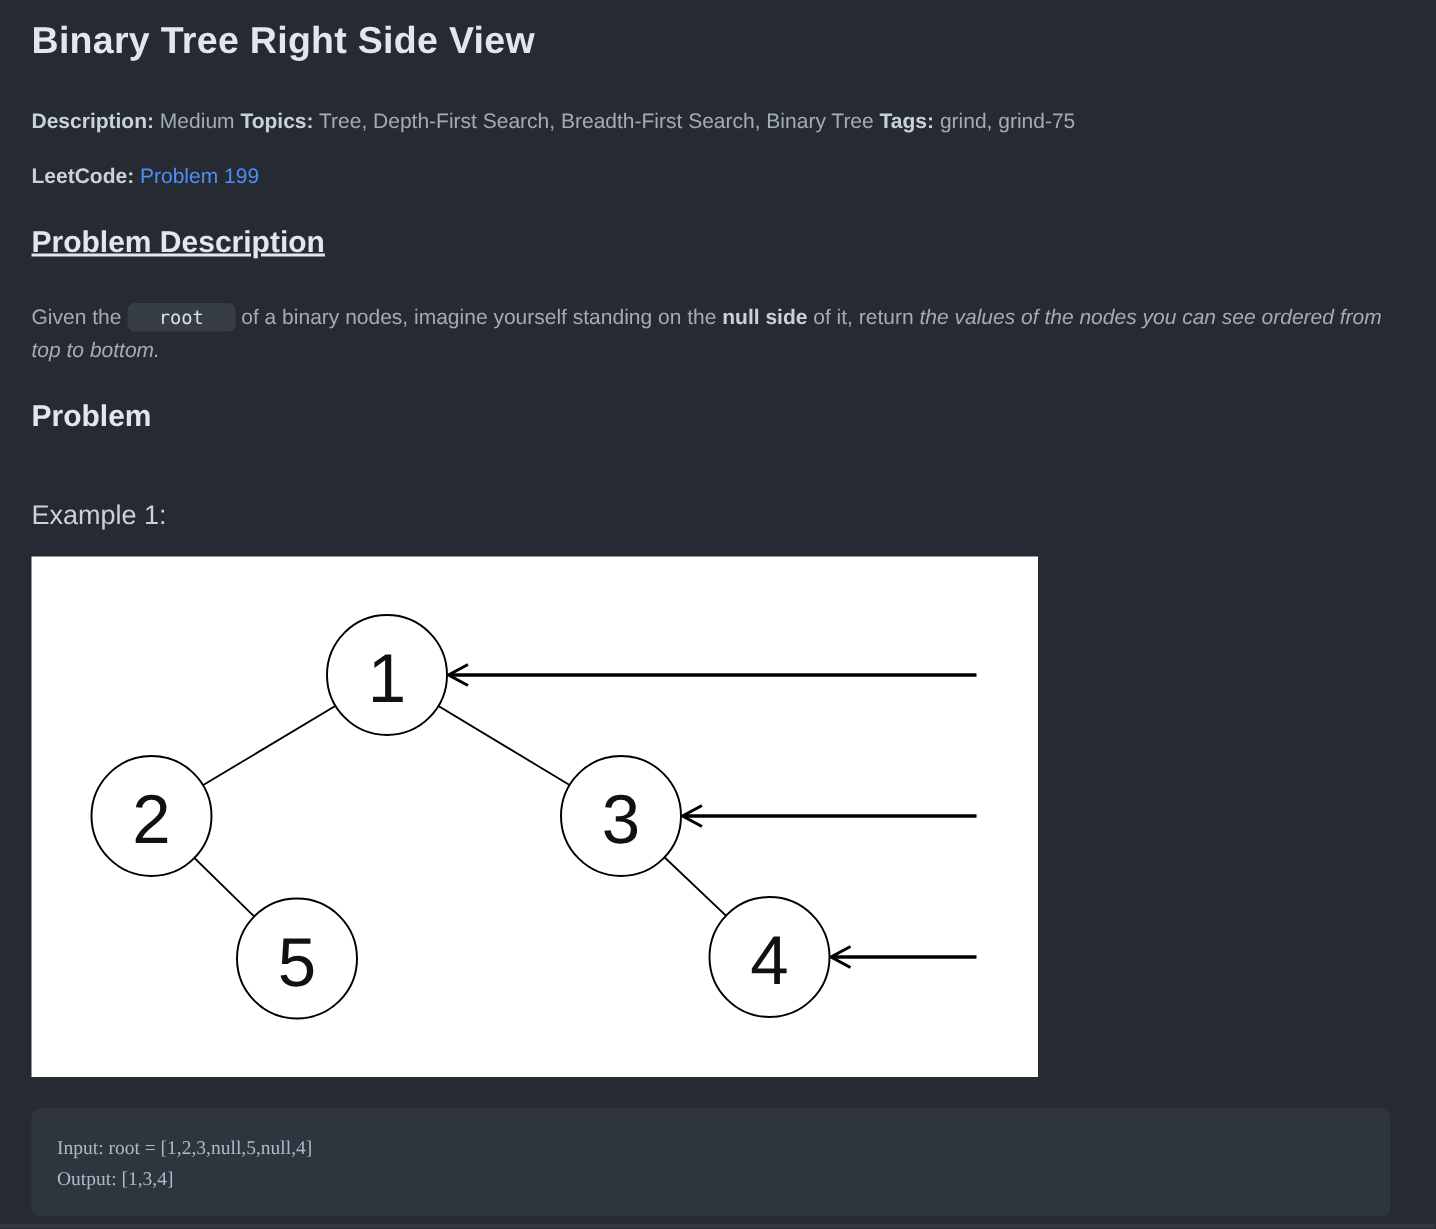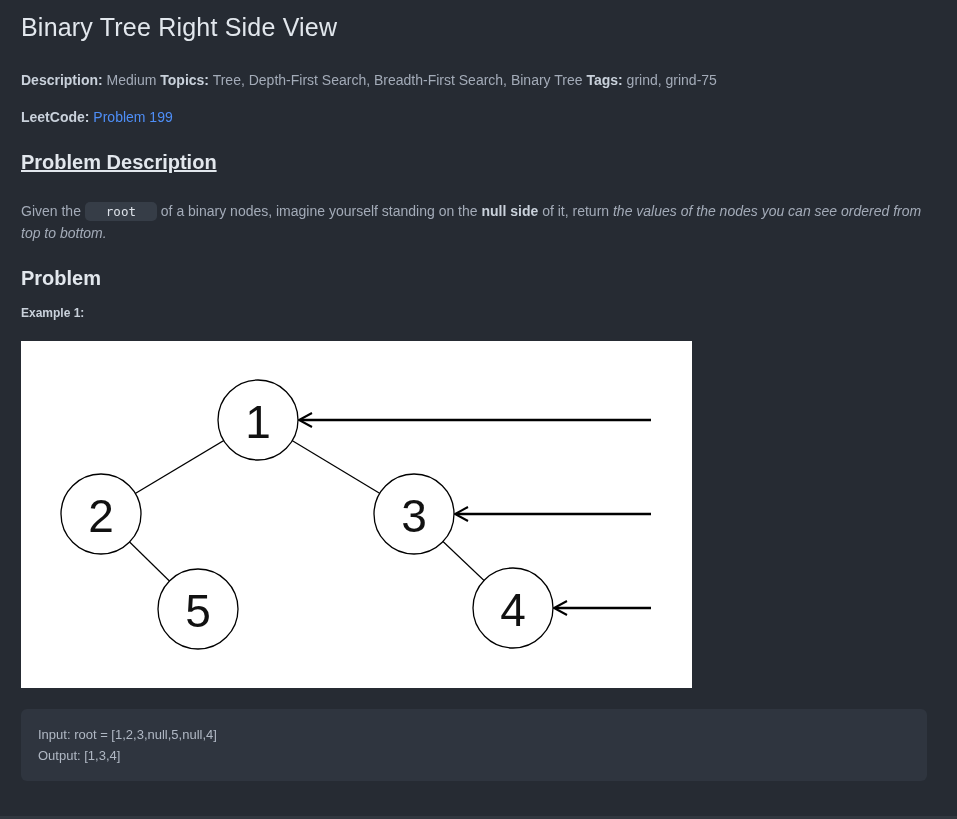--- a/index.html
+++ b/index.html
@@ -11,21 +11,21 @@
     overflow: hidden;
     position: relative;
   }
   .page {
     padding: 12px 30px 0 21px;
     width: 957px;
   }
   h1.page-title {
     font-size: 25px;
     line-height: 1.25;
-    font-weight: 400;
+    font-weight: 700;
     color: #e2e7ed;
     margin: 0 0 27px 0;
     letter-spacing: 0.2px;
   }
   p.meta {
     font-size: 14px;
     line-height: 21px;
     margin: 0 0 16px 0;
     color: #a3abb8;
   }
@@ -62,43 +62,43 @@
   p.desc em { font-style: italic; }
   code.inline-code {
     font-family: "DejaVu Sans Mono", monospace;
     font-size: 12.5px;
     background: #363d47;
     color: #dce1e8;
     padding: 2px 21px;
     border-radius: 5px;
   }
   p.example-label {
-    margin-top: 14px;
-    font-size: 12px;
+    margin-top: 44px;
+    font-size: 18px;
     line-height: 17px;
-    font-weight: 700;
+    font-weight: 400;
   }
   .example-image {
     margin-top: 19px;
     width: 671px;
     height: 347px;
     background: #ffffff;
   }
   .example-image svg { display: block; }
   #tree-svg text {
     font-family: "Liberation Sans", sans-serif;
     fill: #111111;
   }
   pre.code-block {
     margin-top: 21px;
     width: 906px;
     background: #2f353f;
     border-radius: 6px;
     padding: 15px 17px;
-    font-family: Liberation Sans, sans-serif;
+    font-family: Liberation Serif, serif;
     font-size: 13px;
     line-height: 21px;
     color: #b0b8c4;
     white-space: pre;
   }
   .bottom-divider {
     position: absolute;
     left: 0; bottom: 0;
     width: 957px; height: 3px;
     background: #31373f;

